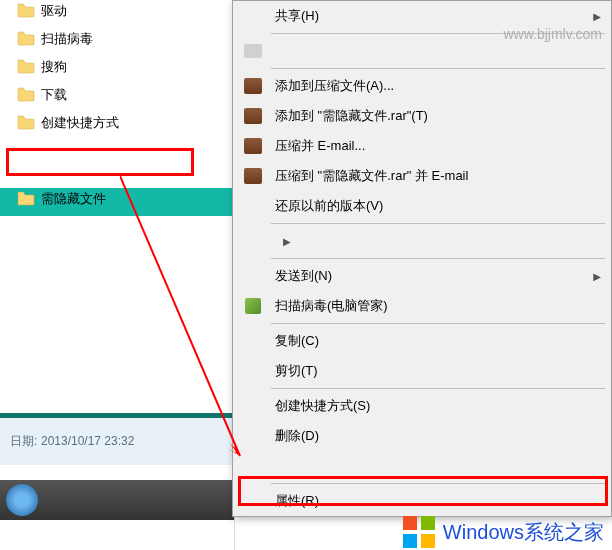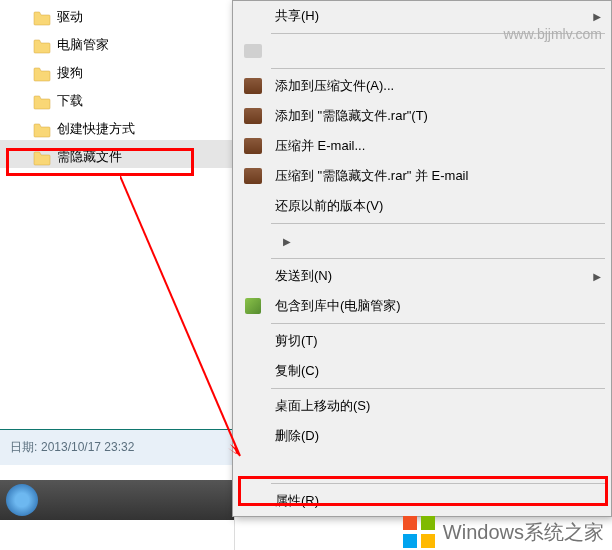--- a/index.html
+++ b/index.html
@@ -1,43 +1,43 @@
 <!DOCTYPE html>
 <html><head>
   <meta charset="utf-8">
   <style>
     * { margin: 0; padding: 0; box-sizing: border-box; font-family: "Microsoft YaHei", "SimSun", sans-serif; }
     body { width: 612px; height: 550px; background: #fff; position: relative; overflow: hidden; font-size: 13px; }
     
     .left-panel { position: absolute; left: 0; top: 0; width: 235px; height: 550px; background: #fff; border-right: 1px solid #dcdcdc; }
-    .folder-item { display: flex; align-items: flex-end; padding: 2px 6px 2px 32px; height: 28px; cursor: pointer; }
-    .folder-item.selected { background: #e5e5e5; }
+    .folder-item { display: flex; align-items: flex-start; padding: 2px 6px 2px 16px; height: 28px; cursor: pointer; }
+    .folder-item.selected { background: #14b8a6; margin-top: 48px; }
     .folder-icon { width: 20px; height: 16px; margin-right: 5px; display: inline-flex; align-items: center; justify-content: center; }
     .folder-icon svg { width: 18px; height: 15px; }
     .folder-label { color: #000; font-size: 13px; }
     
-    .info-box { position: absolute; left: 0; bottom: 85px; width: 235px; background: #e8f0f8; border-top: 1px solid #0f766e; padding: 9px 10px; }
+    .info-box { position: absolute; left: 0; bottom: 85px; width: 235px; background: #e8f0f8; border-top: 5px solid #0f766e; padding: 15px 10px; }
     .info-text { color: #5a6f7e; font-size: 12px; }
     
     .taskbar { position: absolute; left: 0; bottom: 30px; width: 100%; height: 40px; background: linear-gradient(#555, #333); }
     .start-btn { width: 44px; height: 40px; display: flex; align-items: center; justify-content: center; }
     .start-orb { width: 32px; height: 32px; border-radius: 50%; background: radial-gradient(circle, #6db8f0 30%, #1a5a9e); }
     
     .context-menu { position: absolute; left: 232px; top: 0; width: 380px; background: #f0f0f0; border: 1px solid #a0a0a0; box-shadow: 2px 2px 8px rgba(0,0,0,0.3); }
     .menu-item { display: flex; align-items: center; padding: 6px 10px 6px 8px; cursor: pointer; white-space: nowrap; }
     .menu-icon { width: 24px; height: 18px; margin-right: 10px; display: inline-flex; align-items: center; justify-content: center; flex-shrink: 0; }
     .menu-label { flex: 1; color: #000; font-size: 13px; }
     .menu-arrow { color: #555; margin-left: 8px; font-size: 10px; }
     .menu-divider { height: 1px; background: #c0c0c0; margin: 2px 6px 2px 38px; }
     
     .highlight-red-1 { position: absolute; left: 6px; top: 148px; width: 188px; height: 28px; border: 3px solid #ff0000; pointer-events: none; z-index: 10; }
     .highlight-red-2 { position: absolute; left: 238px; top: 476px; width: 370px; height: 30px; border: 3px solid #ff0000; pointer-events: none; z-index: 10; }
     .arrow-line { position: absolute; left: 120px; top: 176px; width: 140px; height: 290px; pointer-events: none; z-index: 9; }
     
-    .watermark { position: absolute; right: 8px; bottom: 0; display: flex; align-items: center; gap: 6px; font-size: 20px; color: #737373; z-index: 20; }
+    .watermark { position: absolute; right: 8px; bottom: 0; display: flex; align-items: center; gap: 6px; font-size: 20px; color: #1d4ed8; z-index: 20; }
     .watermark-logo { width: 36px; height: 36px; }
     .watermark-text { font-weight: 400; }
     .watermark-url { position: absolute; right: 10px; top: 26px; font-size: 14px; color: #b0b0b0; }
     
     .rar-icon { background: linear-gradient(#8b5a3c, #6b3a1c); border-radius: 2px; }
     .printer-bg { background: #d0d0d0; border-radius: 2px; }
     .shield-icon { background: linear-gradient(135deg, #8bc34a, #558b2f); border-radius: 2px; }
   </style>
 </head>
 <body>
@@ -51,21 +51,21 @@
           </svg>
         </span>
         <span class="folder-label">驱动</span>
       </div>
       <div class="folder-item">
         <span class="folder-icon">
           <svg viewBox="0 0 18 15">
             <path d="M1 3 L1 13 Q1 14 2 14 L16 14 Q17 14 17 13 L17 5 Q17 4 16 4 L8 4 L7 2 Q7 1 6 1 L2 1 Q1 1 1 2 Z" fill="#f9d776" stroke="#d4a53c" stroke-width="0.5"></path>
           </svg>
         </span>
-        <span class="folder-label">电脑管家</span>
+        <span class="folder-label">扫描病毒</span>
       </div>
       <div class="folder-item">
         <span class="folder-icon">
           <svg viewBox="0 0 18 15">
             <path d="M1 3 L1 13 Q1 14 2 14 L16 14 Q17 14 17 13 L17 5 Q17 4 16 4 L8 4 L7 2 Q7 1 6 1 L2 1 Q1 1 1 2 Z" fill="#f9d776" stroke="#d4a53c" stroke-width="0.5"></path>
           </svg>
         </span>
         <span class="folder-label">搜狗</span>
       </div>
       <div class="folder-item">
@@ -154,35 +154,35 @@
       <div class="menu-divider"></div>
       <div class="menu-item">
         <span class="menu-icon"></span>
         <span class="menu-label">发送到(N)</span>
         <span class="menu-arrow">▶</span>
       </div>
       <div class="menu-item">
         <span class="menu-icon">
           <span class="shield-icon" style="width:16px;height:16px;display:inline-block"></span>
         </span>
-        <span class="menu-label">包含到库中(电脑管家)</span>
-      </div>
-      <div class="menu-divider"></div>
+        <span class="menu-label">扫描病毒(电脑管家)</span>
+      </div>
+      <div class="menu-divider"></div>
+      <div class="menu-item">
+        <span class="menu-icon"></span>
+        <span class="menu-label">复制(C)</span>
+      </div>
       <div class="menu-item">
         <span class="menu-icon"></span>
         <span class="menu-label">剪切(T)</span>
       </div>
-      <div class="menu-item">
-        <span class="menu-icon"></span>
-        <span class="menu-label">复制(C)</span>
-      </div>
-      <div class="menu-divider"></div>
-      <div class="menu-item">
-        <span class="menu-icon"></span>
-        <span class="menu-label">桌面上移动的(S)</span>
+      <div class="menu-divider"></div>
+      <div class="menu-item">
+        <span class="menu-icon"></span>
+        <span class="menu-label">创建快捷方式(S)</span>
       </div>
       <div class="menu-item">
         <span class="menu-icon"></span>
         <span class="menu-label">删除(D)</span>
       </div>
       <div class="menu-item">
         <span class="menu-icon"></span>
       </div>
       <div class="menu-divider"></div>
       <div class="menu-item">

